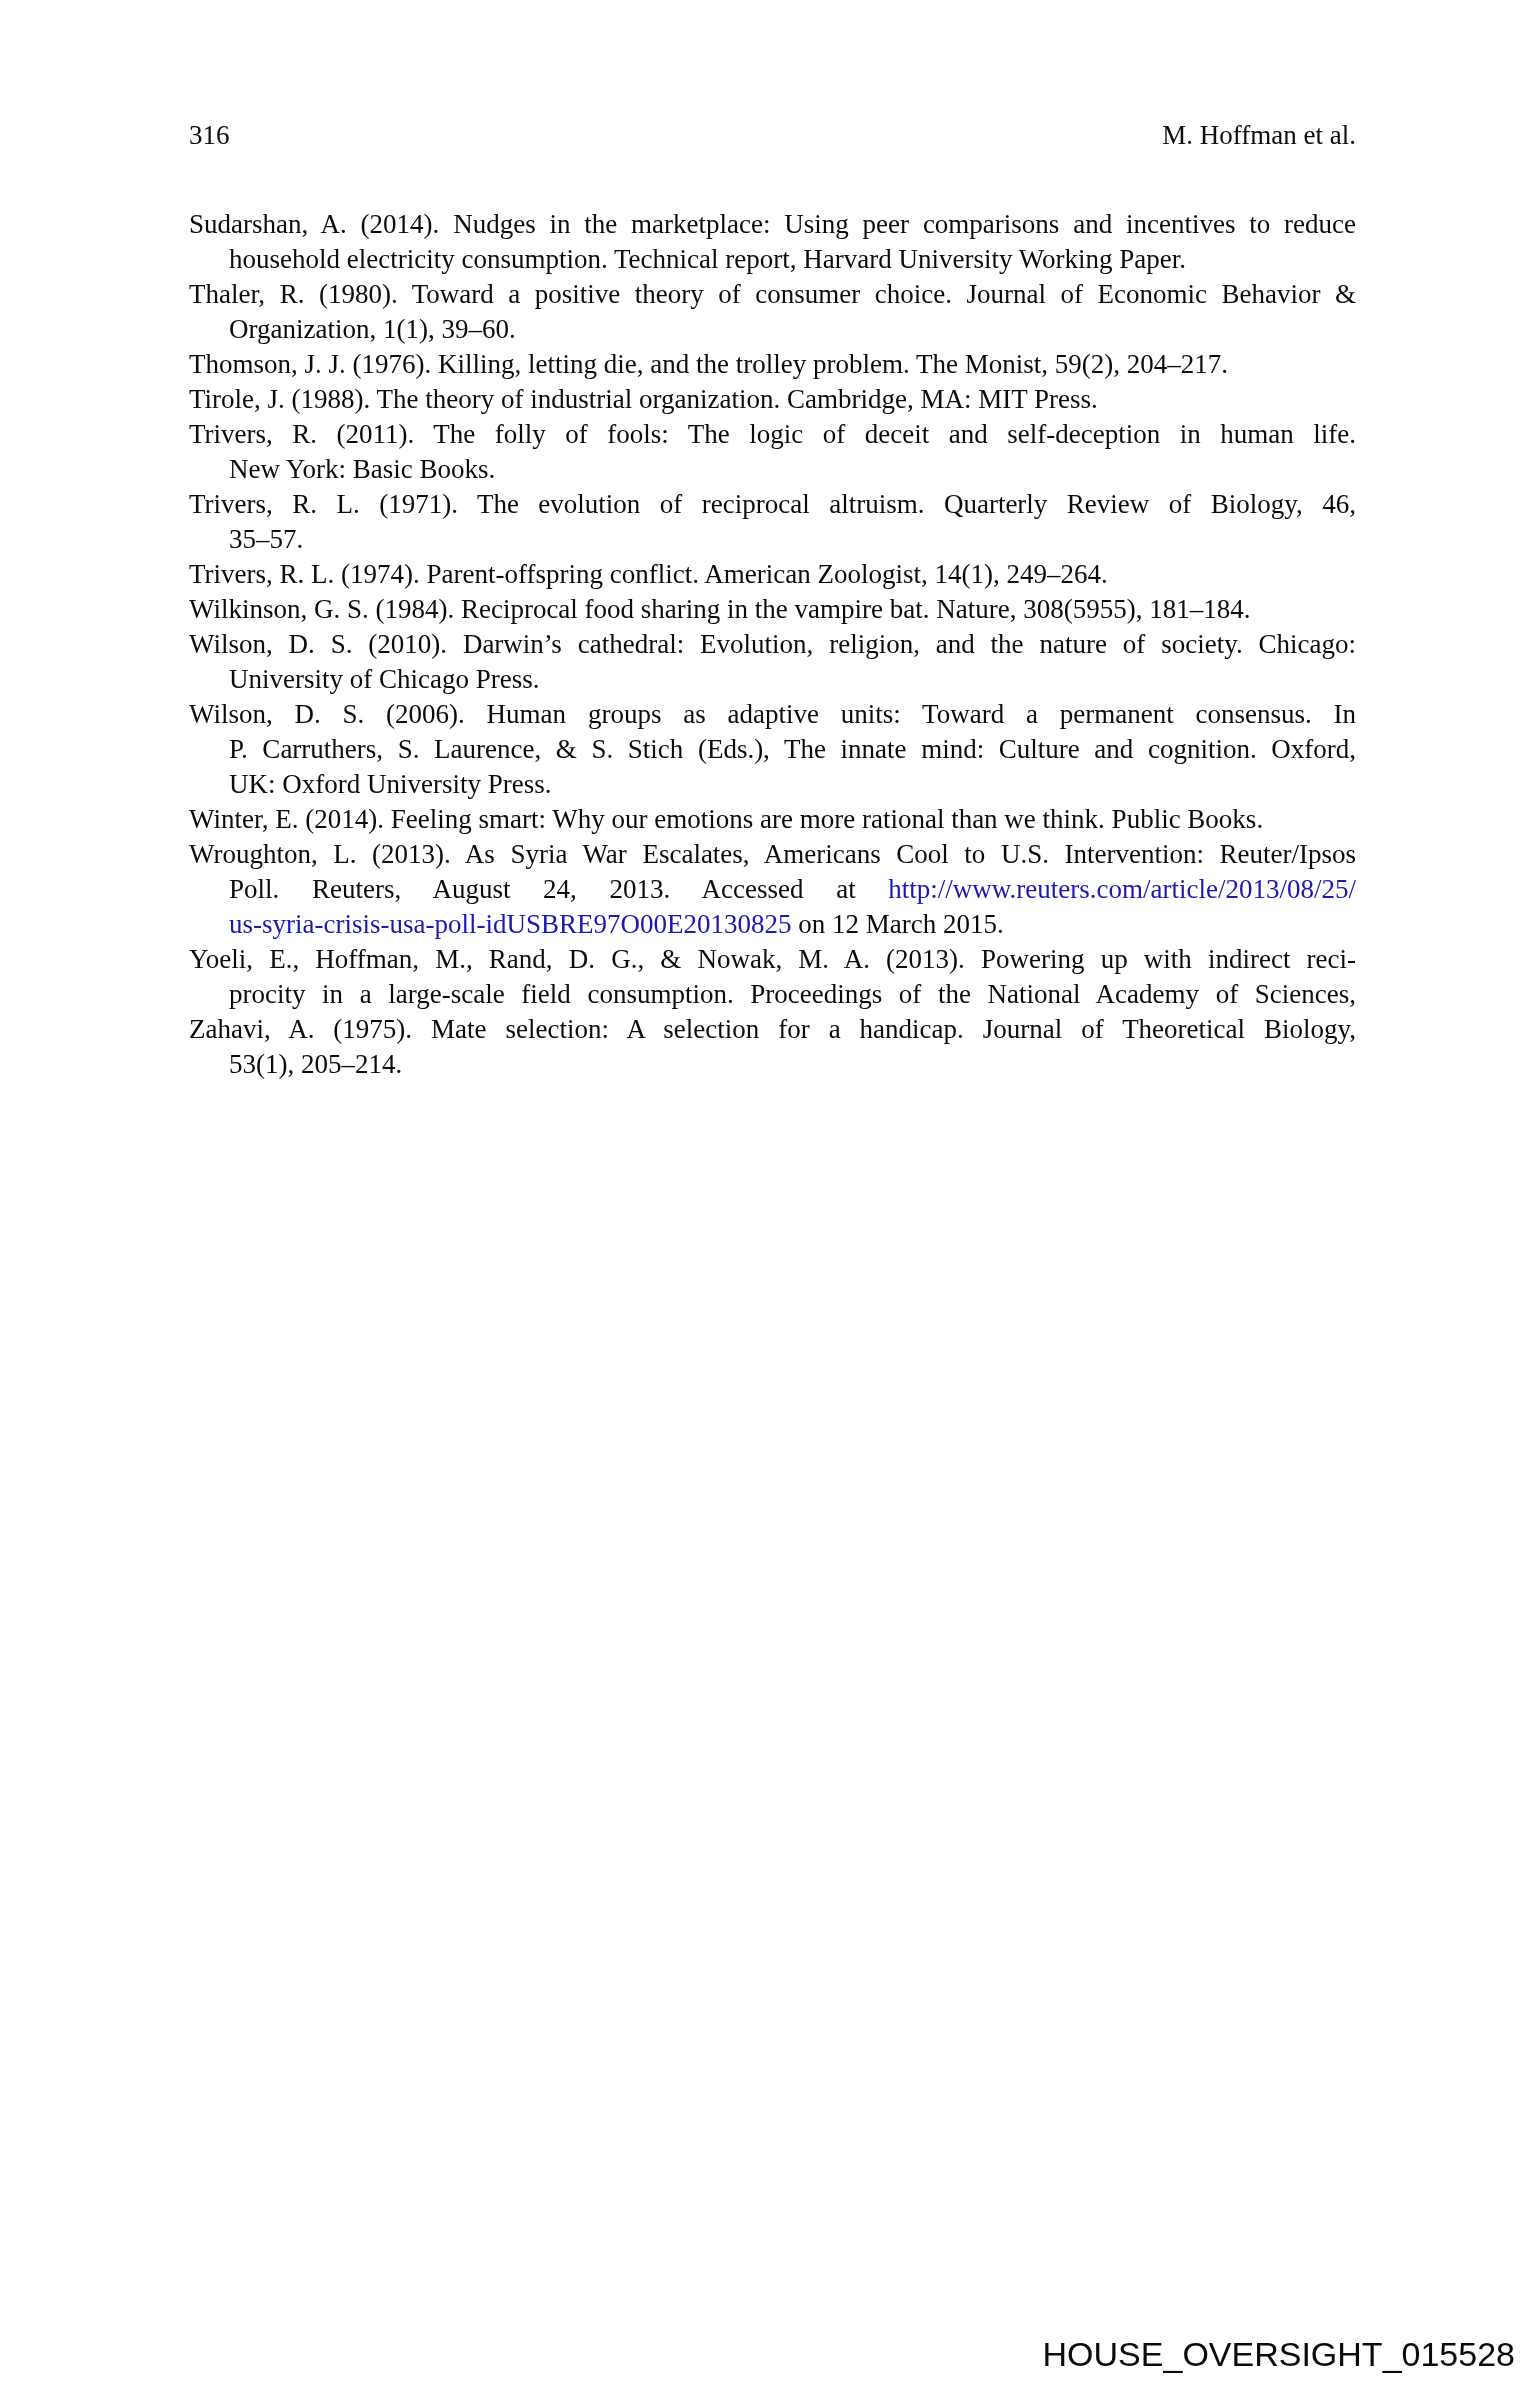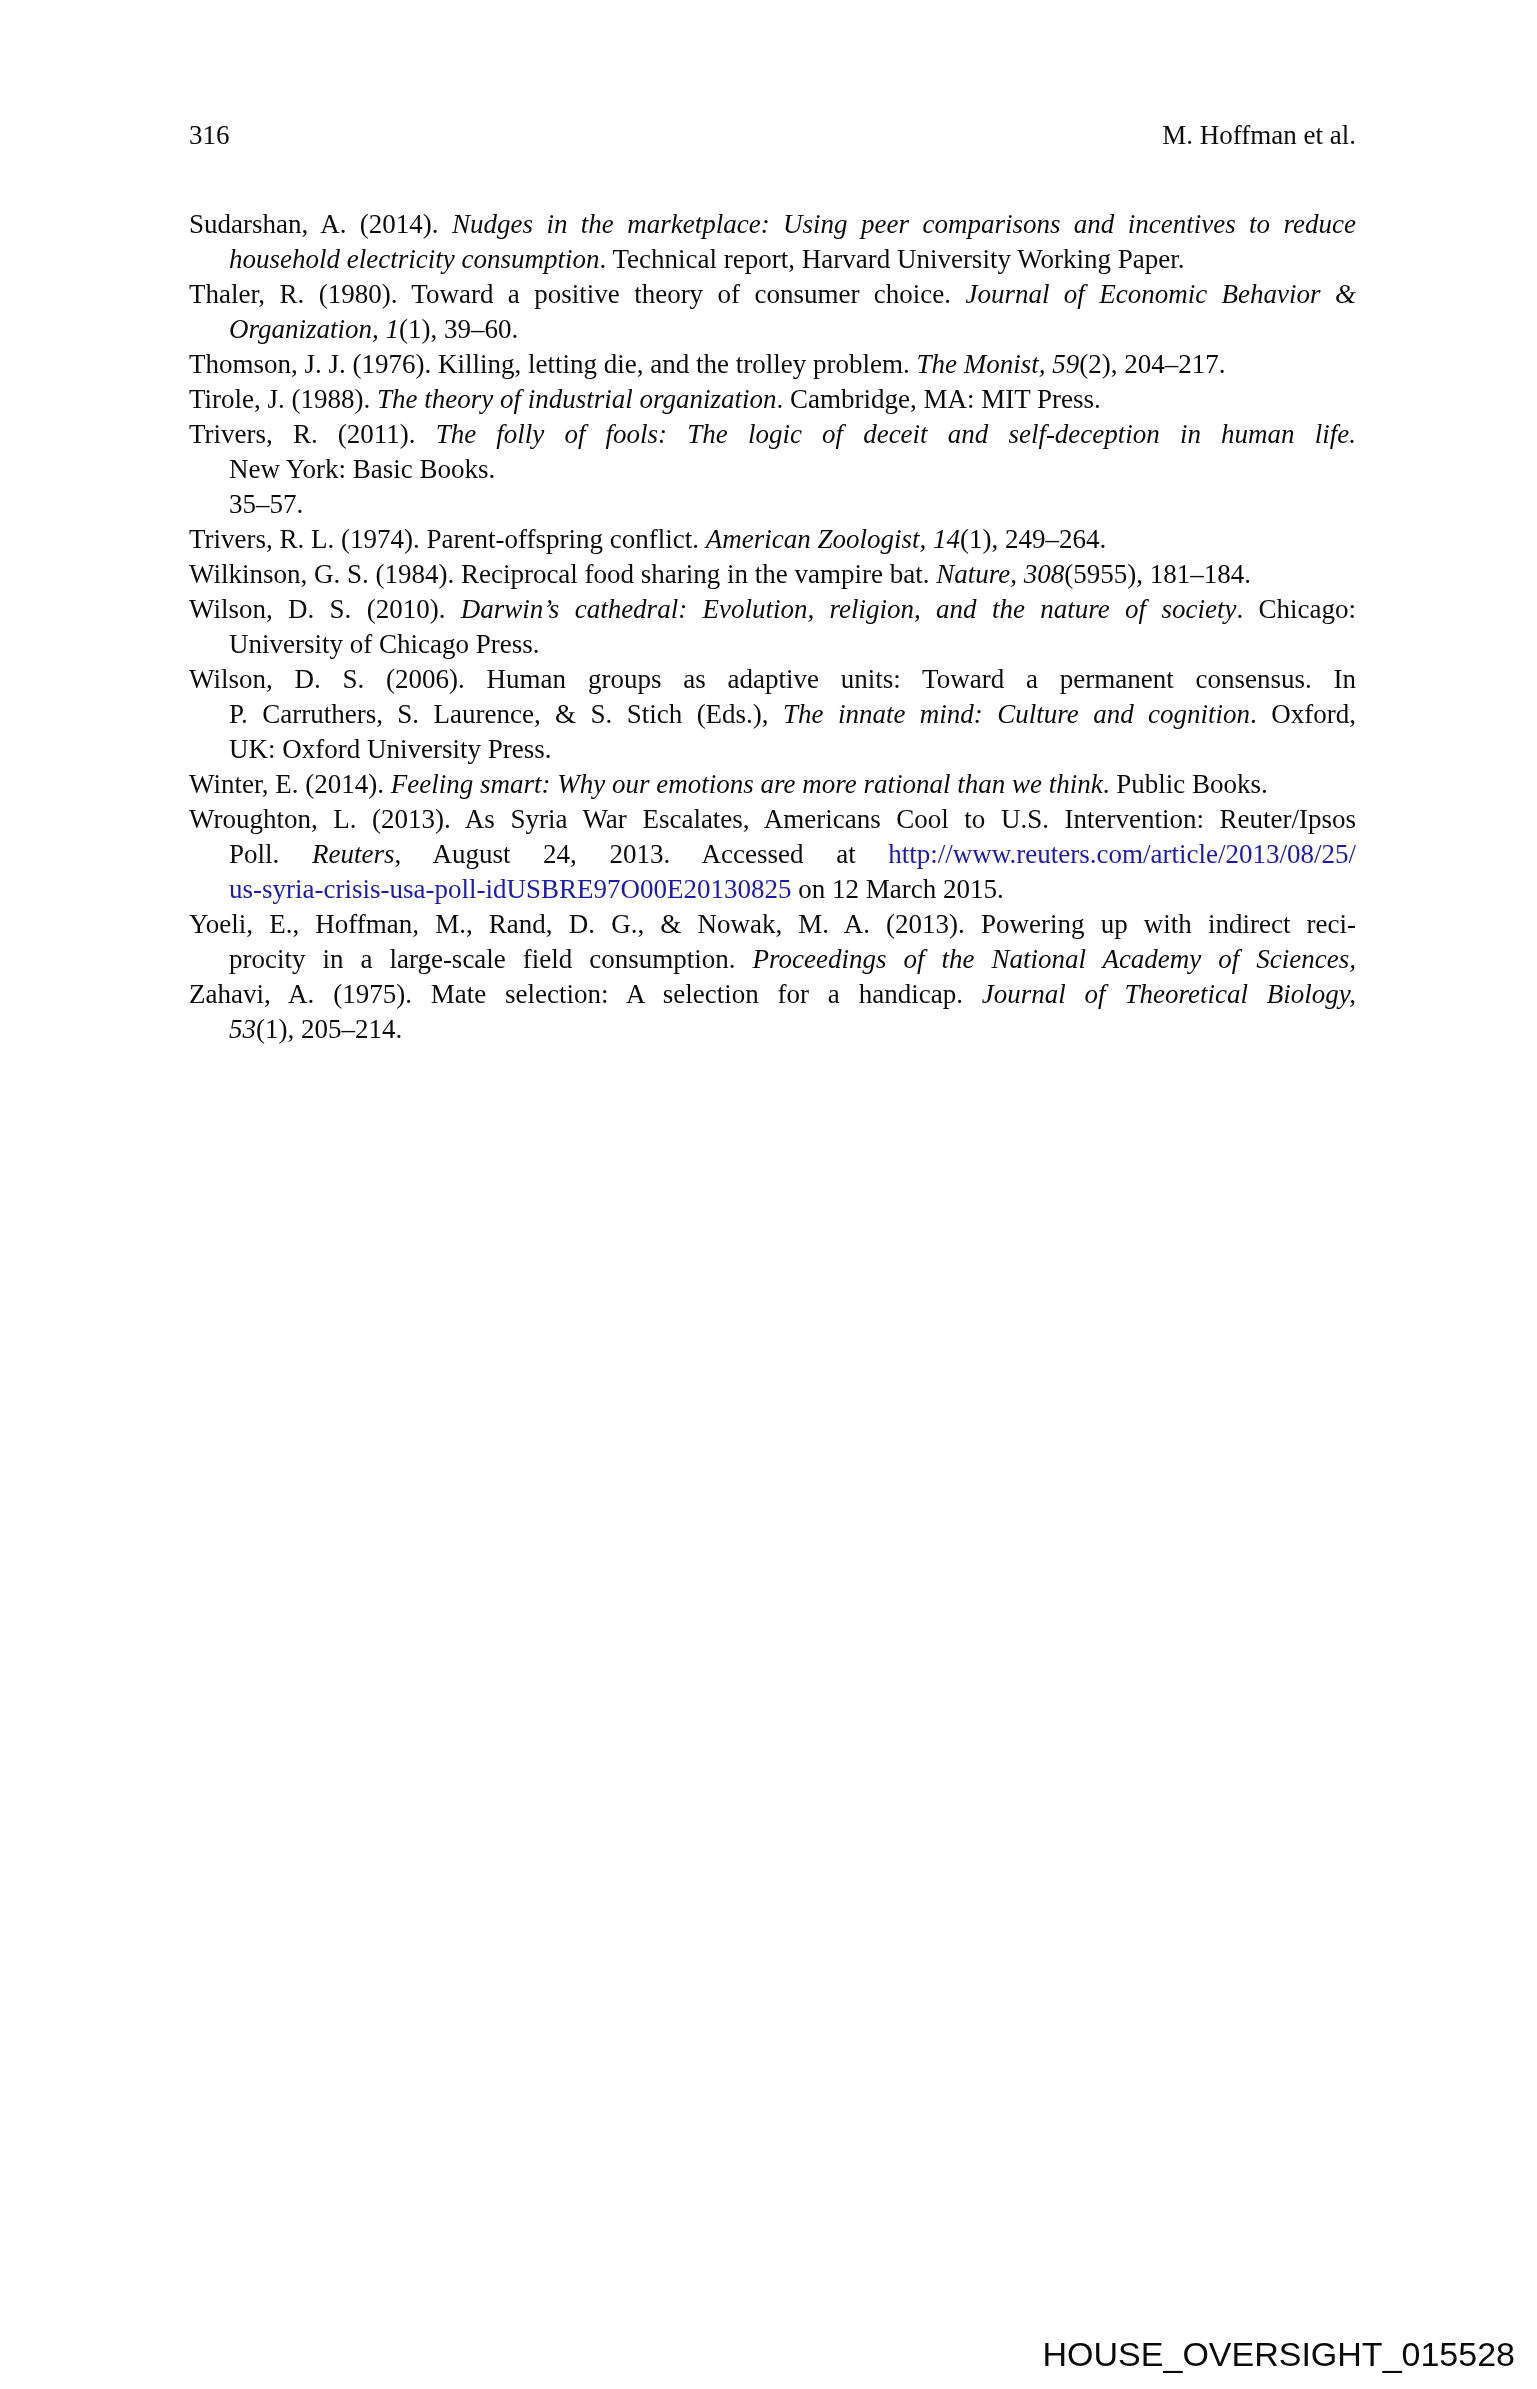--- a/index.html
+++ b/index.html
@@ -43,21 +43,21 @@
     height: 35px;
     line-height: 35px;
     white-space: nowrap;
   }
   .line.cont { padding-left: 40px; }
   .line.fill {
     white-space: normal;
     text-align: justify;
     text-align-last: justify;
   }
-  .it { font-style: italic; }
+  .it { }
   .lnk { text-decoration: none; cursor: pointer; }
   .watermark {
     position: absolute;
     right: 23px;
     top: 2332px;
     font-family: "Liberation Sans", sans-serif;
     font-size: 34px;
     line-height: 45px;
     color: #0a0a0a;
     white-space: nowrap;
@@ -86,20 +86,21 @@
         <div class="line"><span>Thomson, J. J. (1976). Killing, letting die, and the trolley problem. </span><span class="it">The Monist, 59</span><span>(2), 204–217.</span></div>
       </div>
       <div class="ref">
         <div class="line"><span>Tirole, J. (1988). </span><span class="it">The theory of industrial organization</span><span>. Cambridge, MA: MIT Press.</span></div>
       </div>
       <div class="ref">
         <div class="line fill"><span>Trivers, R. (2011). </span><span class="it">The folly of fools: The logic of deceit and self-deception in human life.</span></div>
         <div class="line cont"><span>New York: Basic Books.</span></div>
       </div>
       <div class="ref">
+        <div class="line fill"><span>Trivers, R. L. (1971). The evolution of reciprocal altruism. </span><span class="it">Quarterly Review of Biology, 46,</span></div>
         <div class="line cont"><span>35–57.</span></div>
       </div>
       <div class="ref">
         <div class="line"><span>Trivers, R. L. (1974). Parent-offspring conflict. </span><span class="it">American Zoologist, 14</span><span>(1), 249–264.</span></div>
       </div>
       <div class="ref">
         <div class="line"><span>Wilkinson, G. S. (1984). Reciprocal food sharing in the vampire bat. </span><span class="it">Nature, 308</span><span>(5955), 181–184.</span></div>
       </div>
       <div class="ref">
         <div class="line fill"><span>Wilson, D. S. (2010). </span><span class="it">Darwin’s cathedral: Evolution, religion, and the nature of society</span><span>. Chicago:</span></div>

